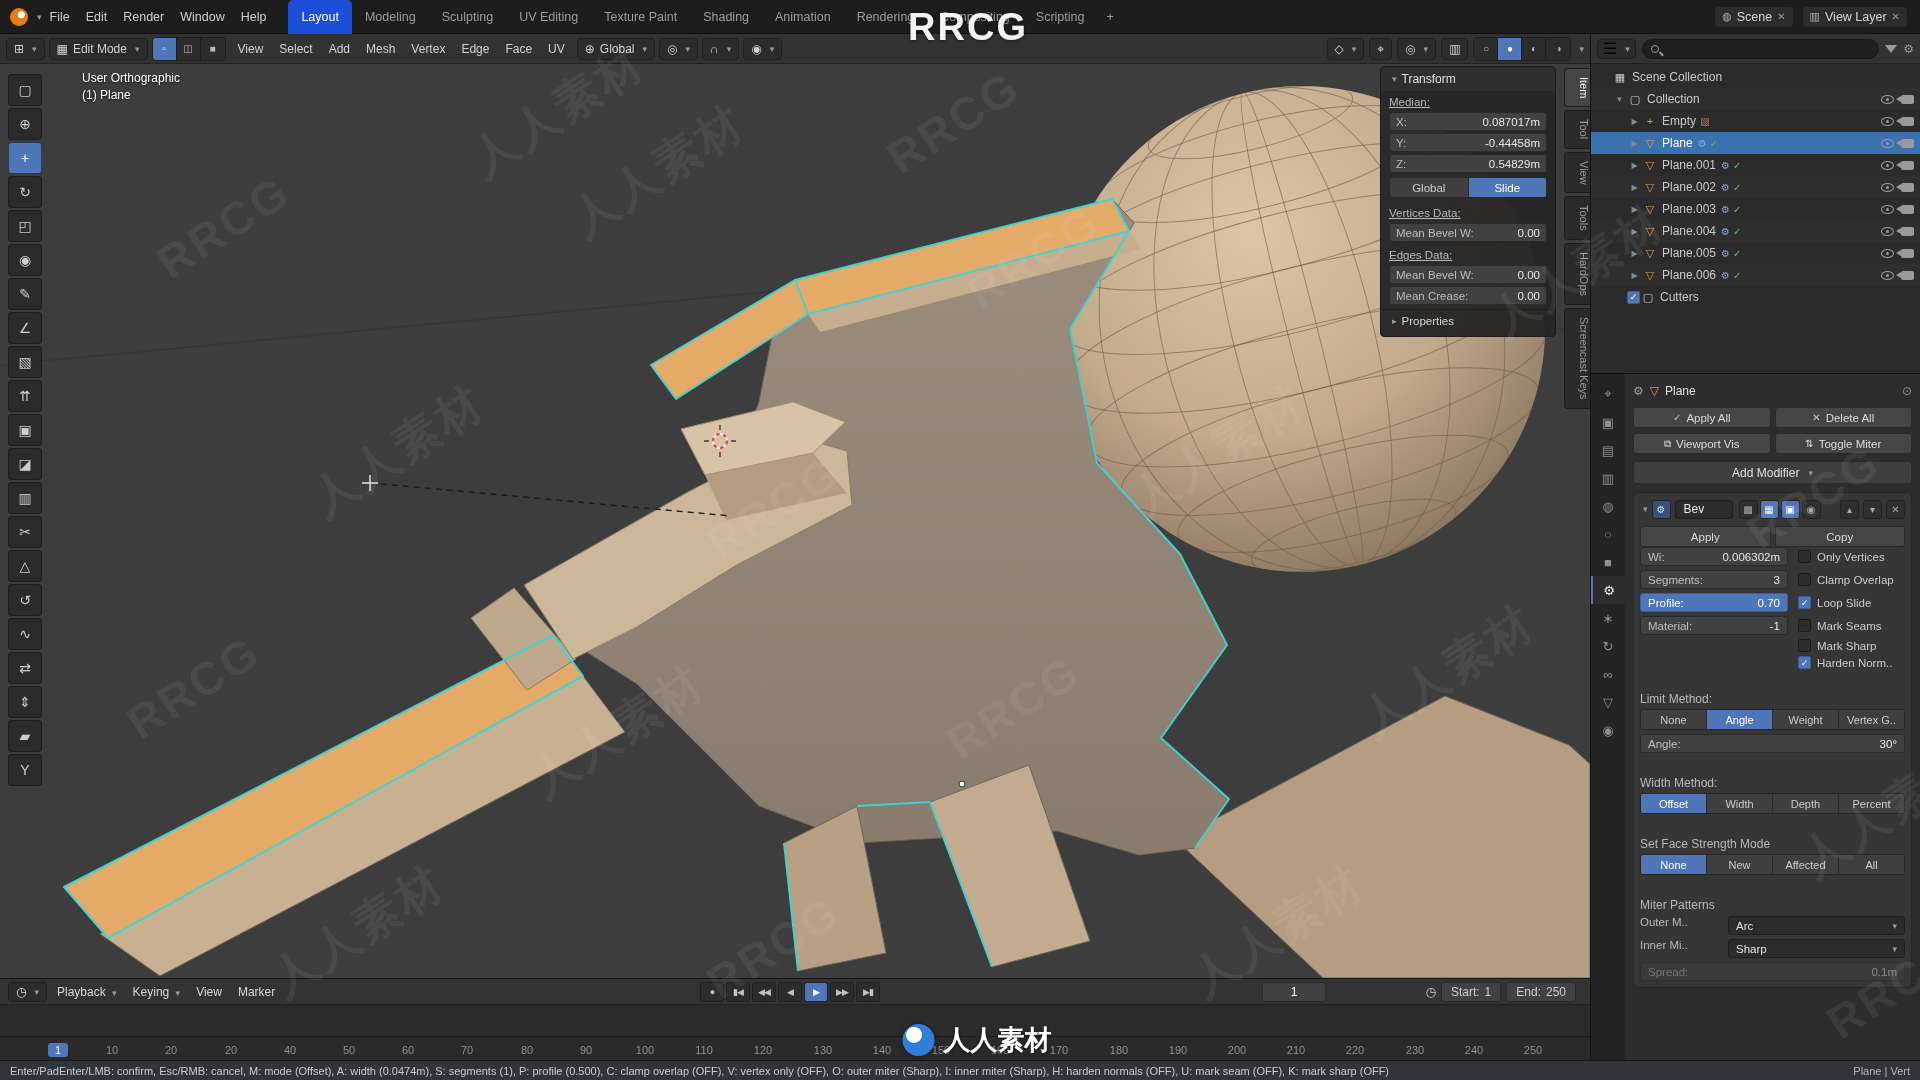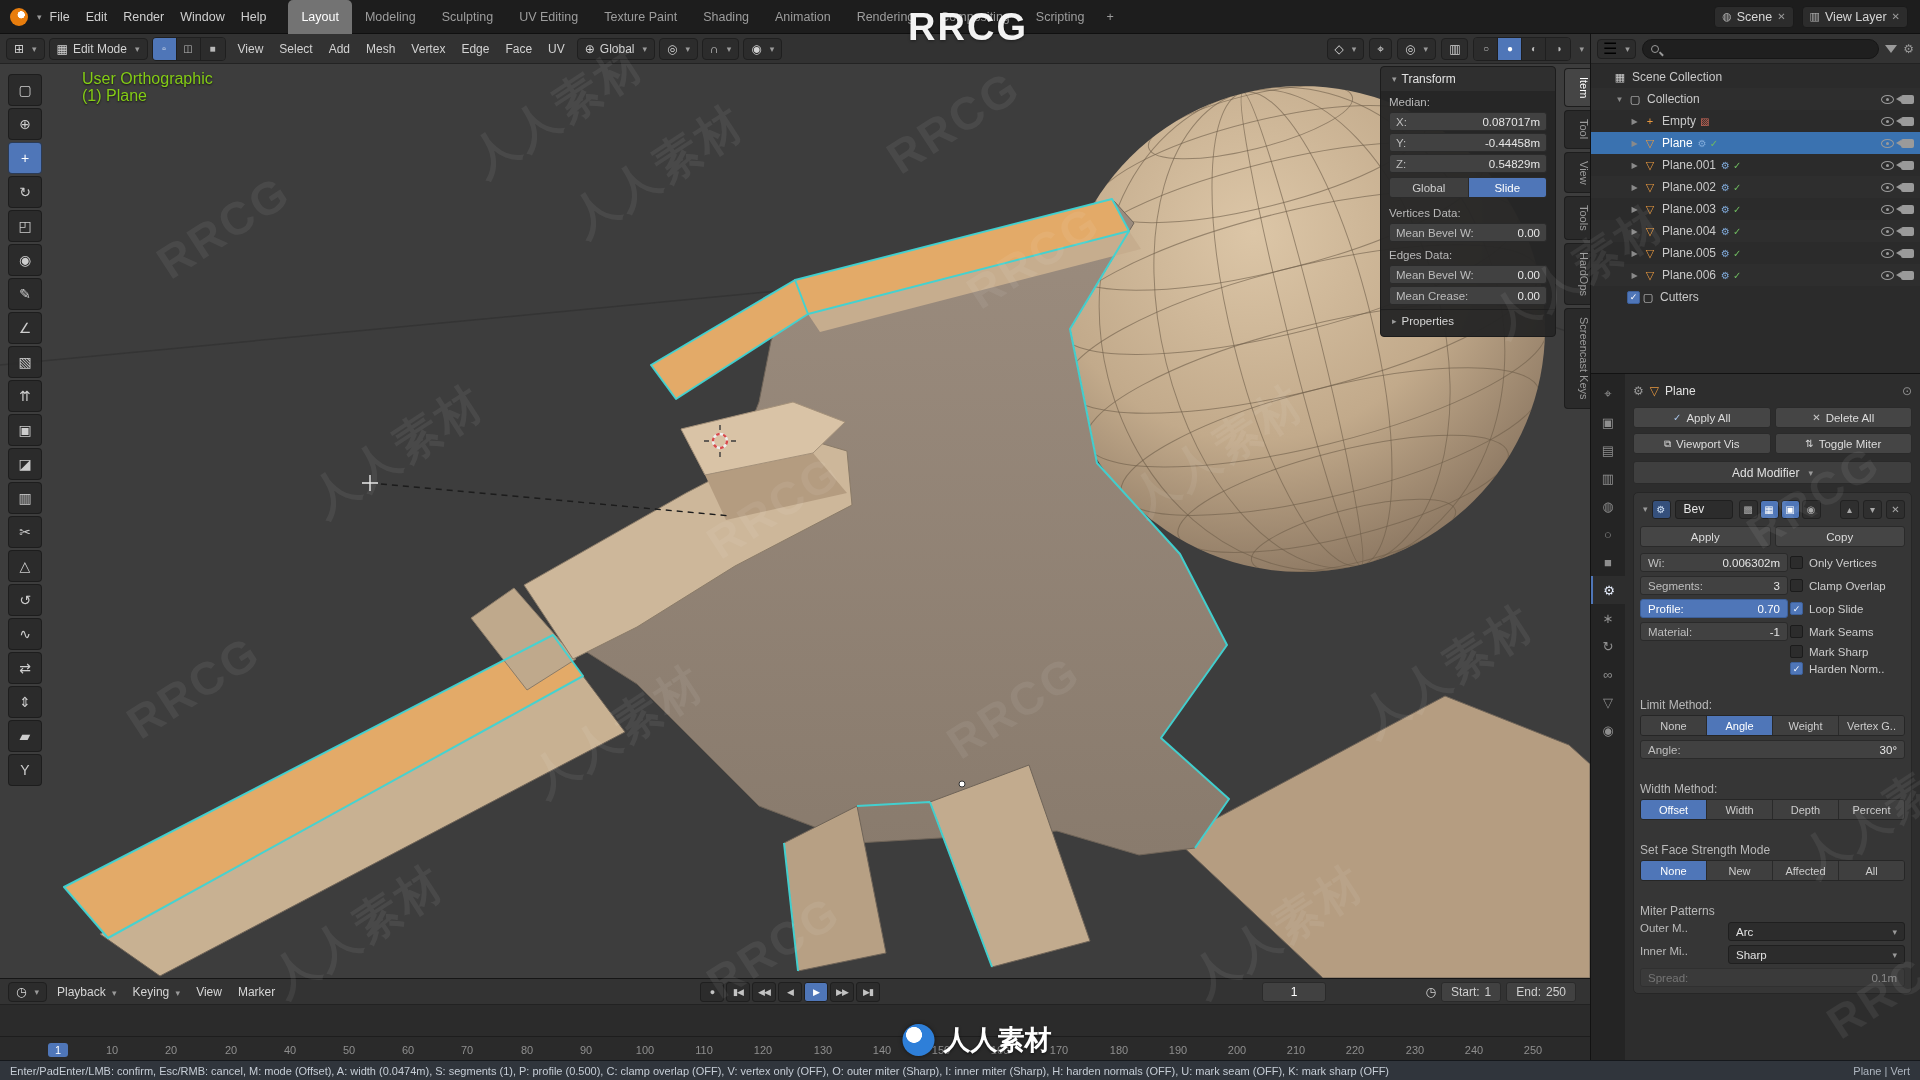--- a/index.html
+++ b/index.html
@@ -8,21 +8,21 @@
   #app { display:flex; flex-direction:column; width:1920px; height:1080px; position:relative; }
 
   
   .topbar { height:34px; background:#1d1d1d; display:flex; align-items:center; padding:0 8px;
     border-bottom:1px solid #101010; color:#cfcfcf; font-size:12.5px; flex:0 0 34px; }
   .blender-logo { width:18px; height:18px; border-radius:50%; background:radial-gradient(circle at 62% 38%, #fff 0 22%, #e87d0d 24% 100%); margin:0 6px 0 2px; }
   .caret { font-size:9px; color:#9a9a9a; margin-left:3px; }
   .menu-item { padding:4px 8px; border-radius:3px; cursor:default; white-space:nowrap; }
   .ws-tabs { display:flex; margin-left:14px; height:34px; align-items:stretch; }
   .ws-tab { padding:0 13px; display:flex; align-items:center; color:#9d9d9d; font-size:12.5px; white-space:nowrap; }
-  .ws-tab.active { background:#737373; color:#ffffff; border-radius:5px 5px 0 0; }
+  .ws-tab.active { background:#1d4ed8; color:#ffffff; border-radius:5px 5px 0 0; }
   .ws-add { color:#9d9d9d; padding:0 9px; display:flex; align-items:center; }
   .topbar-right { margin-left:auto; display:flex; align-items:center; gap:8px; padding-right:4px; }
   .chip { display:flex; align-items:center; gap:5px; background:#2c2c2c; border:1px solid #1a1a1a; border-radius:4px; height:22px; padding:0 7px; color:#d6d6d6; }
   .chip .x { color:#9a9a9a; font-size:10px; }
   .mini-ic { font-size:11px; color:#b4b4b4; }
 
   
   .mid { flex:1; display:flex; min-height:0; }
   .left-stack { width:1590px; display:flex; flex-direction:column; min-width:0; }
 
@@ -31,35 +31,35 @@
   .field { background:#2c2c2c; border:1px solid #1f1f1f; border-radius:4px; height:22px;
     display:flex; align-items:center; gap:5px; padding:0 7px; white-space:nowrap; }
   .sm-btn-group { display:flex; border:1px solid #1f1f1f; border-radius:4px; overflow:hidden; }
   .sm-btn { width:24px; height:22px; display:flex; align-items:center; justify-content:center;
     background:#2c2c2c; color:#b9b9b9; font-size:10px; border-right:1px solid #1f1f1f; }
   .sm-btn:last-child { border-right:none; }
   .sm-btn.active { background:#4f76b8; color:#fff; }
   .vp-right { margin-left:auto; display:flex; align-items:center; gap:5px; }
 
   .viewport { flex:1; position:relative; background:#3d3d3d; overflow:hidden; }
-  .vp-overlay-text { position:absolute; left:82px; top:6px; color:#84cc16; font-size:16px;
+  .vp-overlay-text { position:absolute; left:82px; top:6px; color:#ffffff; font-size:12px;
     line-height:17px; text-shadow:0 1px 2px rgba(0,0,0,.7); z-index:5; }
 
   
   .tool-col { position:absolute; left:8px; top:10px; display:flex; flex-direction:column; gap:2px; z-index:6; }
   .tool-btn { width:34px; height:32px; border-radius:4px; background:rgba(41,41,41,.92);
     color:#cdcdcd; display:flex; align-items:center; justify-content:center; font-size:14px;
     border:1px solid rgba(20,20,20,.6); }
   .tool-btn.active { background:#4f76b8; color:#fff; }
 
   
   .npanel { position:absolute; top:2px; right:34px; width:176px; background:rgba(37,37,37,.96);
     border:1px solid #1c1c1c; border-radius:4px; color:#cfcfcf; font-size:11.5px; z-index:7; padding-bottom:4px; }
   .np-head { height:24px; display:flex; align-items:center; gap:5px; padding:0 8px; color:#e2e2e2; font-size:12px; background:#2f2f2f; border-radius:4px 4px 0 0; }
-  .np-label { padding:5px 8px 2px; color:#b9b9b9; }
+  .np-label { padding:5px 8px 2px; color:#b9b9b9;text-decoration:underline; }
   .np-field { margin:2px 8px; height:19px; background:#414141; border:1px solid #2a2a2a; border-radius:3px;
     display:flex; align-items:center; justify-content:space-between; padding:0 6px; color:#e6e6e6; }
   .np-field .lab { color:#bdbdbd; }
   .np-btn-row { display:flex; margin:4px 8px; border-radius:3px; overflow:hidden; border:1px solid #2a2a2a; }
   .np-btn { flex:1; height:19px; background:#3f3f3f; color:#cfcfcf; display:flex; align-items:center; justify-content:center; border-right:1px solid #2a2a2a; }
   .np-btn:last-child { border-right:none; }
   .np-btn.active { background:#4f76b8; color:#fff; }
   .np-collapse { display:flex; align-items:center; gap:5px; padding:5px 8px; color:#d6d6d6; border-top:1px solid #1f1f1f; margin-top:4px; }
 
   
@@ -110,21 +110,21 @@
     color:#dcdcdc; display:flex; align-items:center; justify-content:center; gap:5px; font-size:11.5px; white-space:nowrap; }
   .add-mod { margin-top:7px; height:23px; background:#3f3f3f; border:1px solid #2a2a2a; border-radius:3px;
     display:flex; align-items:center; justify-content:center; gap:6px; color:#e0e0e0; }
   .mod-box { margin-top:8px; background:#363636; border:1px solid #262626; border-radius:5px; padding:4px 6px 6px; }
   .mod-head { height:24px; display:flex; align-items:center; gap:4px; }
   .mod-name { background:#2c2c2c; border:1px solid #1f1f1f; border-radius:3px; height:19px; padding:0 8px;
     display:flex; align-items:center; color:#e8e8e8; min-width:58px; }
   .tgl { width:19px; height:19px; border-radius:3px; background:#2f2f2f; border:1px solid #222;
     color:#a8a8a8; display:flex; align-items:center; justify-content:center; font-size:10px; }
   .tgl.active { background:#4f76b8; color:#fff; }
-  .mod-grid { display:grid; grid-template-columns:148px 1fr; gap:4px 2px; margin-top:6px; align-items:center; }
+  .mod-grid { display:grid; grid-template-columns:148px 1fr; gap:4px 10px; align-items:center; }
   .pfield { height:19px; background:#414141; border:1px solid #2a2a2a; border-radius:3px;
     display:flex; align-items:center; justify-content:space-between; padding:0 7px; color:#e6e6e6; font-size:11.5px; }
   .pfield .lab { color:#bfbfbf; }
   .pfield.blue { background:#4f76b8; border-color:#3c5f99; }
   .pfield.blue .lab,.pfield.blue .val { color:#fff; }
   .pfield.disabled { opacity:.45; }
   .chk { display:flex; align-items:center; gap:6px; font-size:11.5px; color:#cccccc; }
   .plabel { margin-top:23px; color:#b9b9b9; }
   .seg { display:flex; border:1px solid #262626; border-radius:3px; overflow:hidden; margin-top:3px; }
   .seg > div { flex:1; height:19px; background:#3f3f3f; color:#cccccc; font-size:11px;

